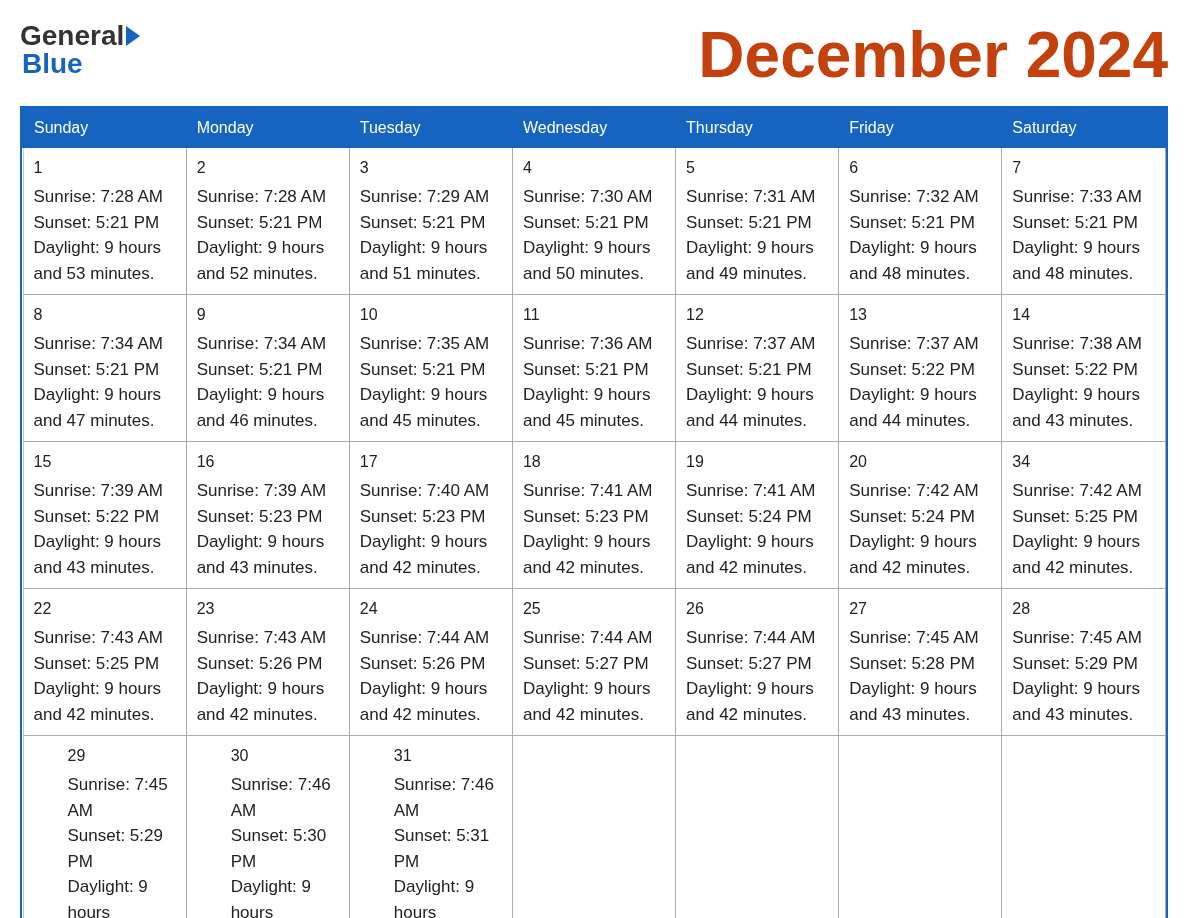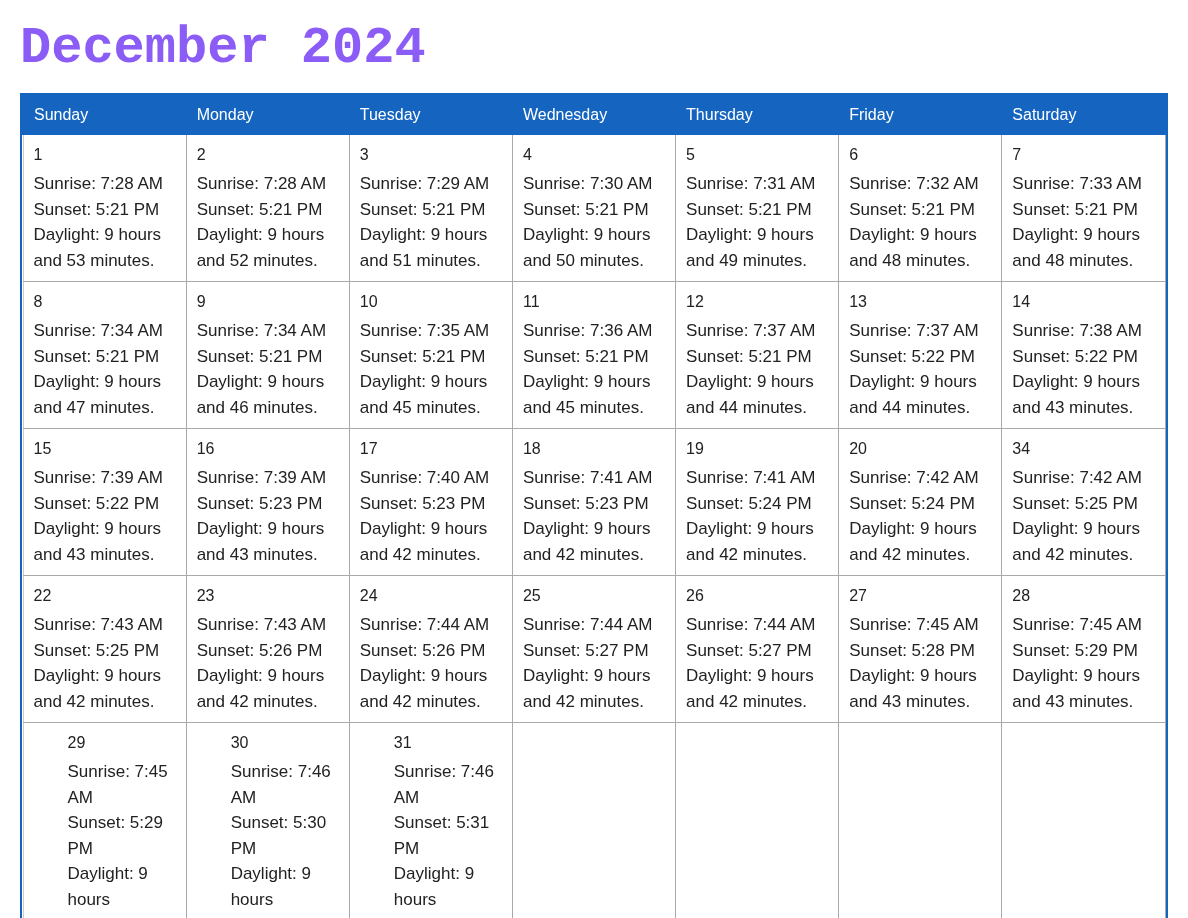--- a/index.html
+++ b/index.html
@@ -35,25 +35,24 @@
       height: 0;
       border-left: 14px solid #1565c0;
       border-top: 10px solid transparent;
       border-bottom: 10px solid transparent;
       margin-left: 2px;
     }
     .title-area {
       text-align: right;
     }
     .month-title {
-      font-size: 52px;
+      font-size: 64px;
       font-weight: bold;
-      color: #8b5cf6;
+      color: #c2410c;
       line-height: 1.1;
-      font-family: Liberation Mono, monospace;
     }
     .location-title {
       font-size: 22px;
       color: #444;
       margin-top: 4px;
     }
     .calendar-table {
       width: 100%;
       border-collapse: collapse;
       table-layout: fixed;
@@ -113,20 +112,27 @@
       border-right: 1px solid #aaa;
     }
     .calendar-wrapper {
       border: 2px solid #1565c0;
     }
   </style>
 </head>
 <body>
 
 <div class="header-area">
+  <div class="logo">
+    <div class="logo-text">
+      <span class="logo-general">General</span>
+      <span class="logo-arrow"></span>
+    </div>
+    <span class="logo-blue" style="font-size:28px;font-weight:bold;margin-top:-4px;margin-left:2px;">Blue</span>
+  </div>
   <div class="title-area">
     <div class="month-title">December 2024</div>
   </div>
 </div>
 
 <div class="calendar-wrapper">
   <table class="calendar-table">
     <thead>
       <tr>
         <th>Sunday</th>

